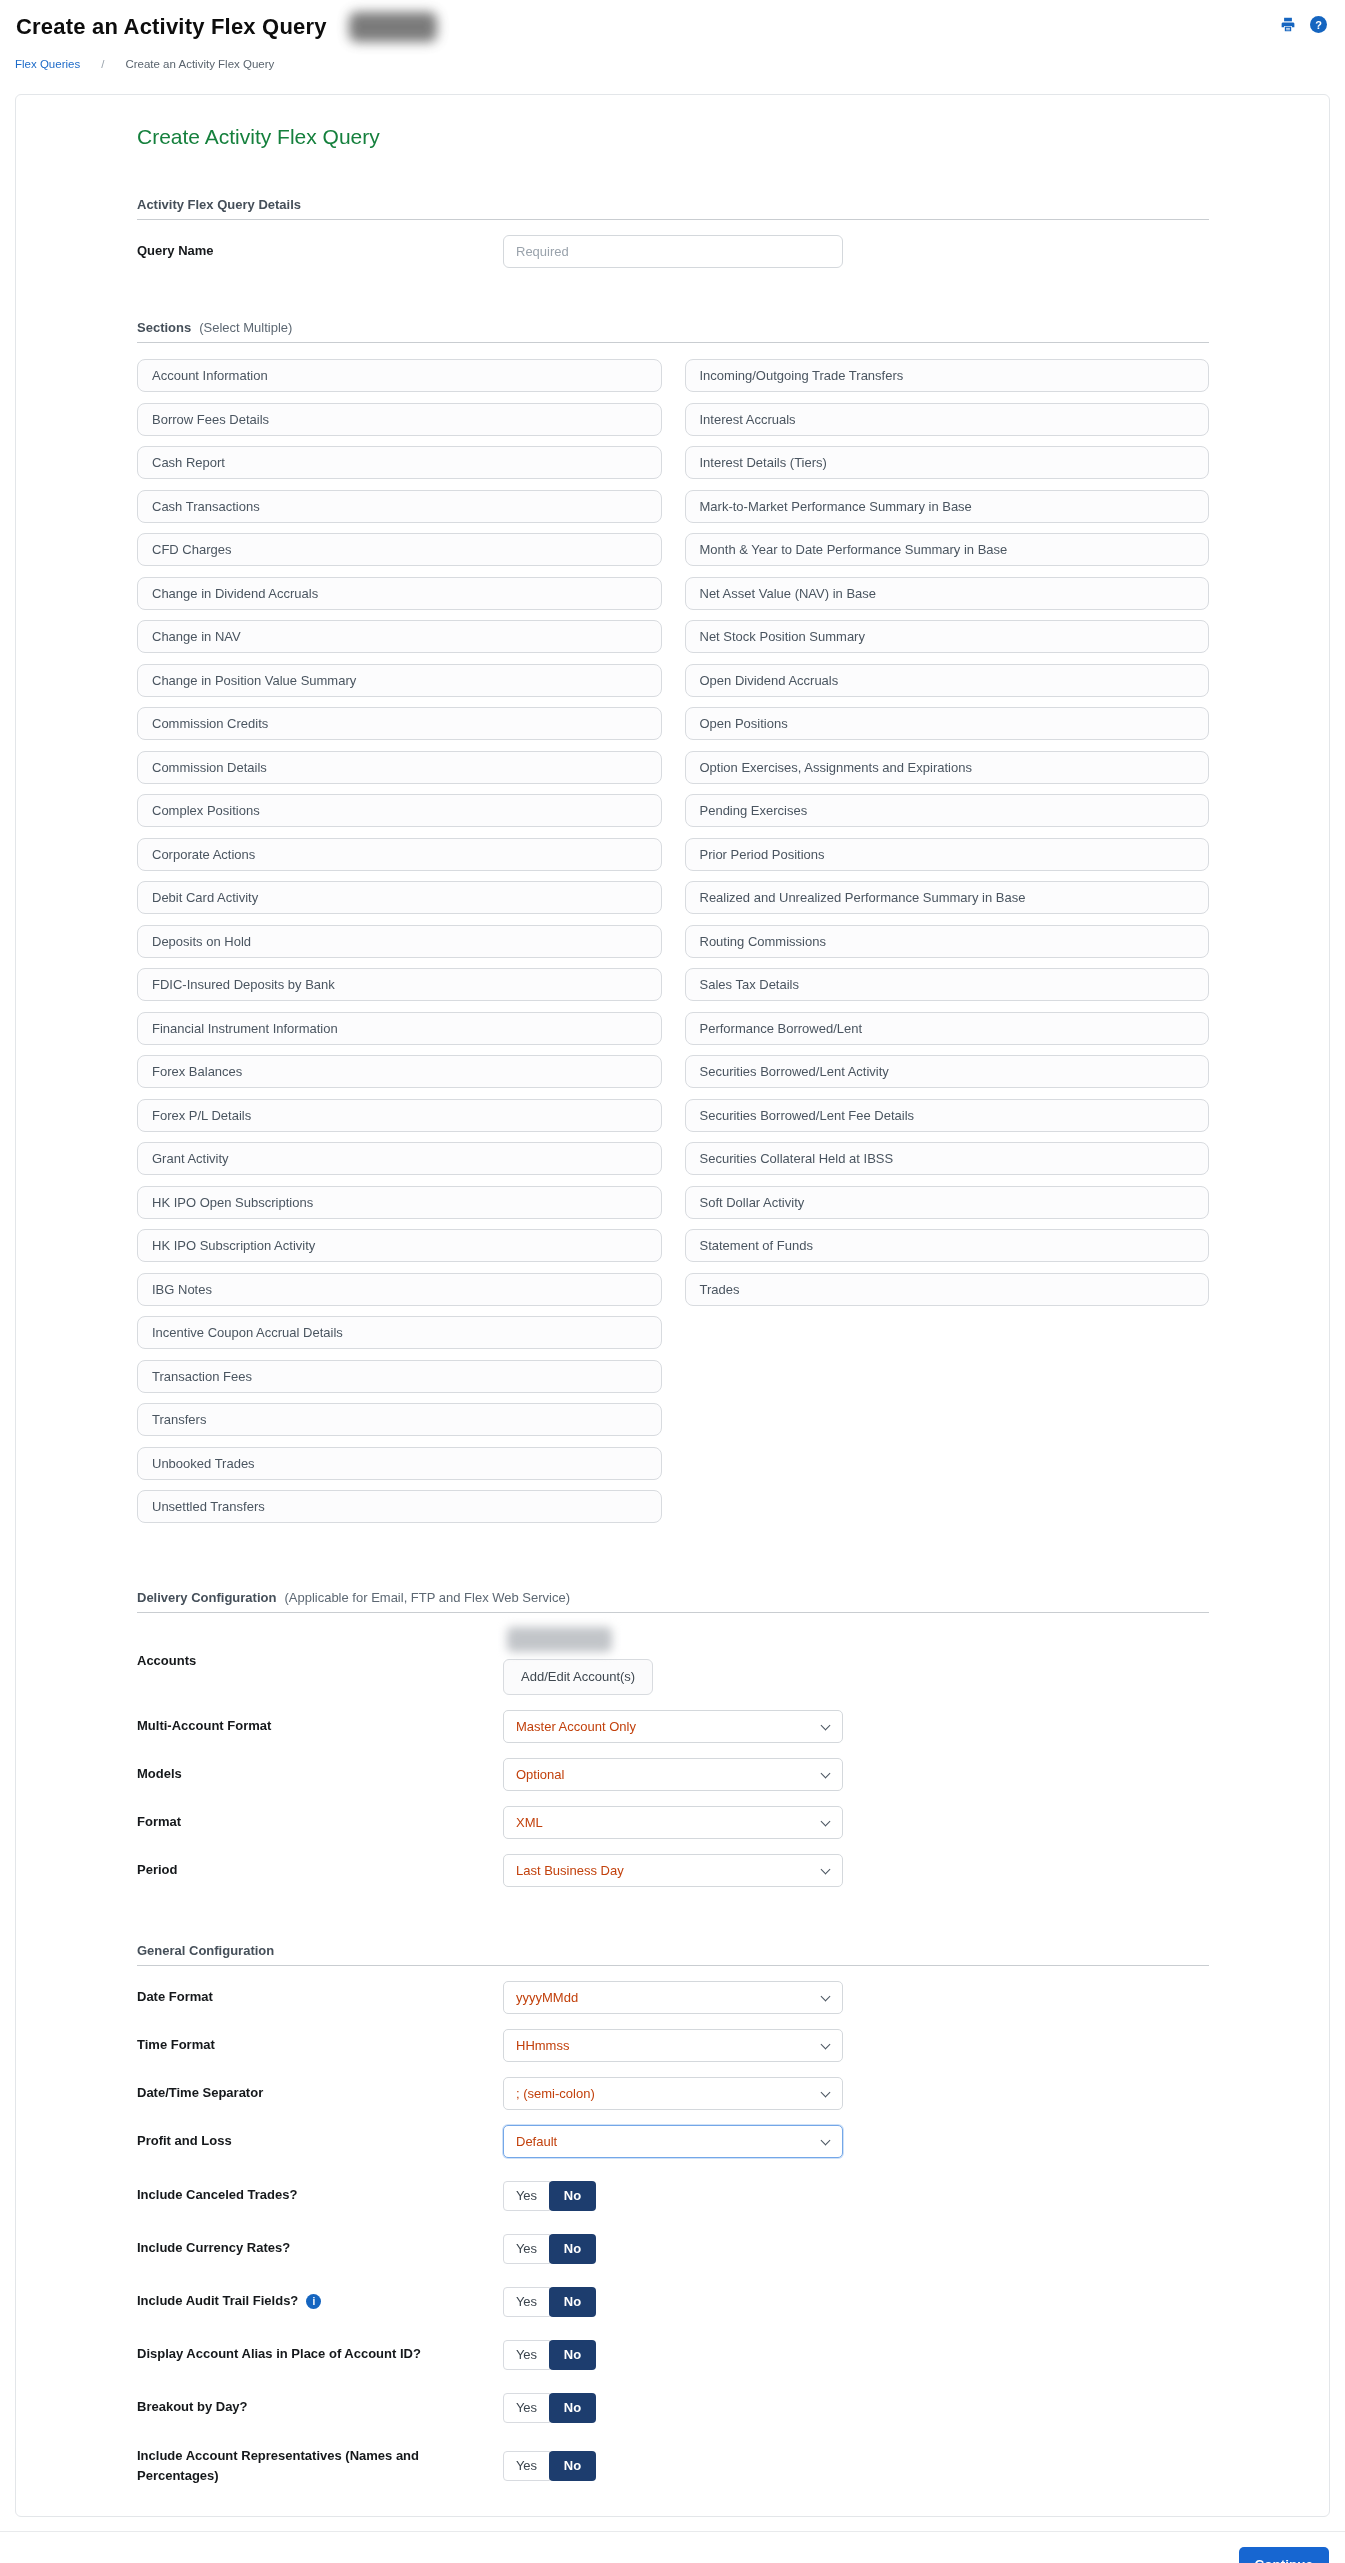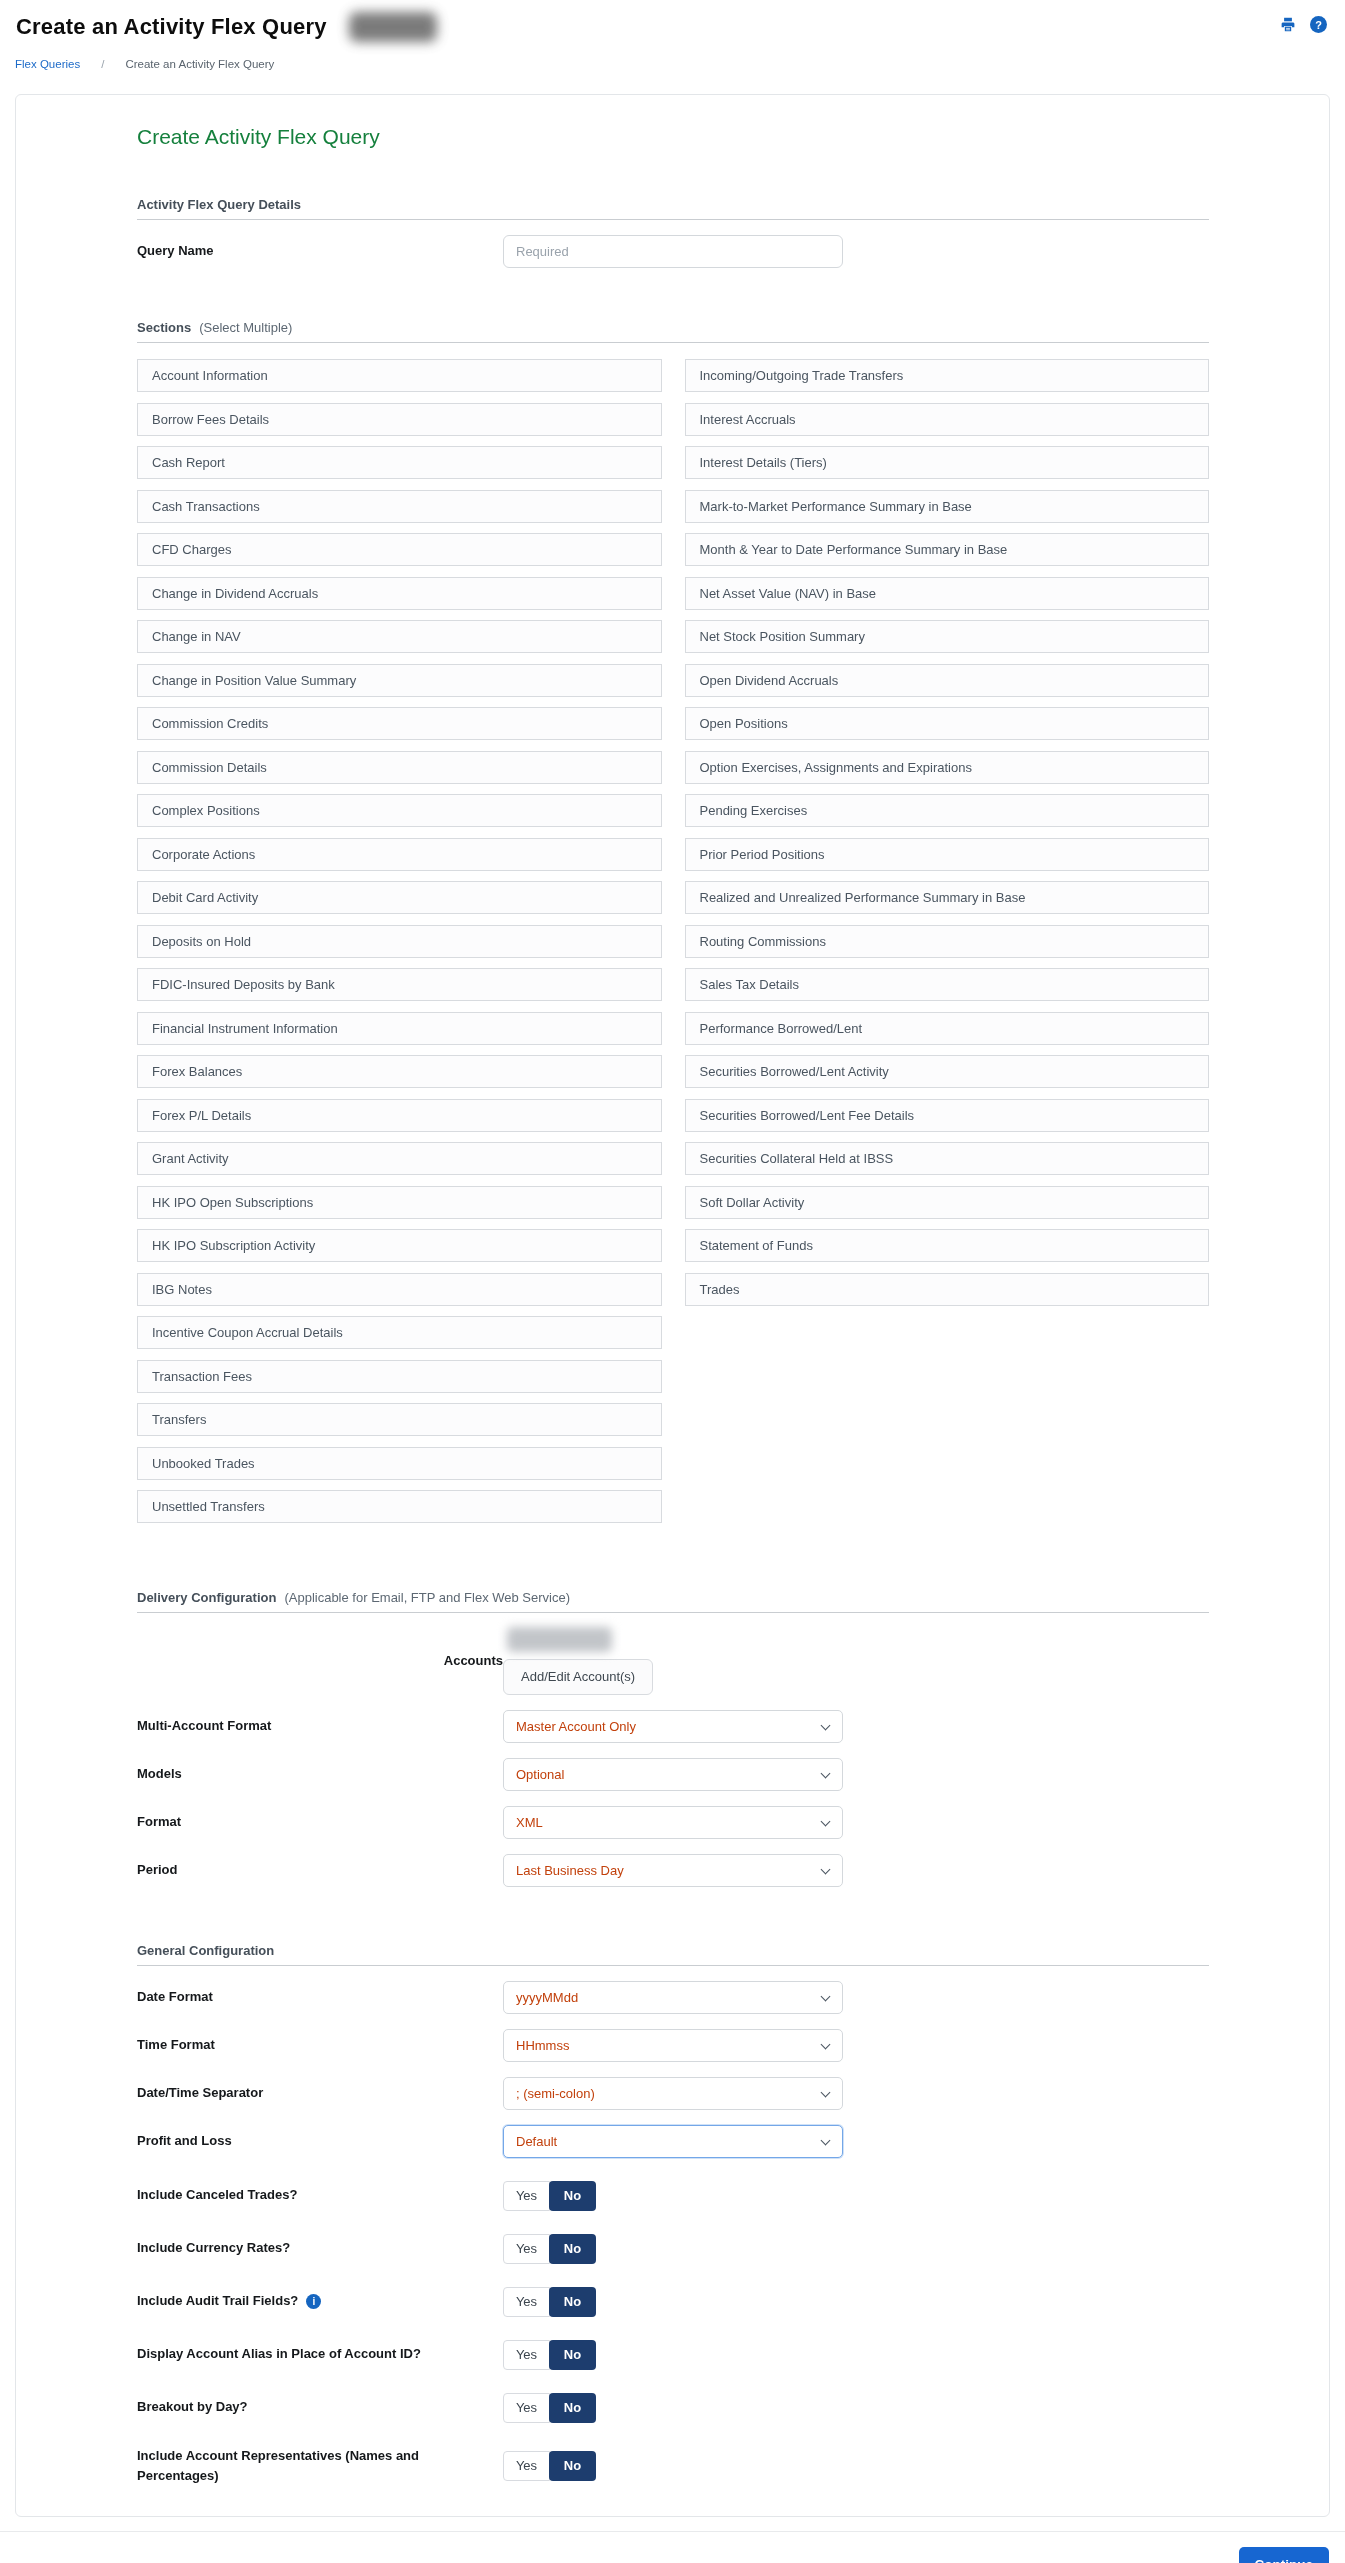--- a/index.html
+++ b/index.html
@@ -38,21 +38,21 @@
   .text-input { width:340px; height:33px; border:1px solid #d4d8dc; border-radius:6px; padding:0 12px; font-size:13px; color:#2b3238; font-family:"Liberation Sans", sans-serif; }
   .text-input::placeholder { color:#9aa3ac; }
 
   .select { position:relative; width:340px; height:33px; border:1px solid #d4d8dc; border-radius:5px; background:#fff; display:flex; align-items:center; padding:0 30px 0 12px; font-size:13px; color:#c2410c; cursor:pointer; }
   .select .chev { position:absolute; right:13px; top:11px; width:7px; height:7px; border-right:1.6px solid #4a5560; border-bottom:1.6px solid #4a5560; transform:rotate(45deg); }
   .select.focused { border-color:#74a7e8; box-shadow:0 0 0 1px #cfe1f7; }
 
   
   .sections-grid { display:flex; gap:23px; margin-top:16px; }
   .sections-col { flex:1; }
-  .section-btn { height:33px; border:1px solid #d8dbdf; background:#fcfcfd; border-radius:0; display:flex; align-items:center; padding:0 14px; font-size:13px; color:#4a5560; margin-bottom:10.5px; cursor:pointer; }
+  .section-btn { height:33px; border:1px solid #d8dbdf; background:#fcfcfd; border-radius:8px; display:flex; align-items:center; padding:0 14px; font-size:13px; color:#4a5560; margin-bottom:10.5px; cursor:pointer; }
 
   
   .accounts-value { display:flex; flex-direction:column; align-items:flex-start; }
   .redacted-chip { width:105px; height:25px; background:#c2c5c9; border-radius:5px; filter:blur(5px); margin:0 0 7px 4px; }
   .add-edit-btn { height:36px; padding:0 17px; border:1px solid #d8dbdf; background:#fbfbfc; border-radius:6px; font-size:13px; color:#3f4850; cursor:pointer; display:flex; align-items:center; }
 
   
   .toggle-row { display:flex; align-items:center; margin-top:23px; }
   .toggle { display:flex; align-items:center; }
   .toggle-yes { width:47px; height:30px; border:1px solid #d8dbe0; border-radius:4px 0 0 4px; background:#fff; color:#3c454e; display:flex; align-items:center; justify-content:center; font-size:13px; cursor:pointer; }
@@ -311,21 +311,21 @@
           <span>Trades</span>
         </div>
       </div>
   </div>
 
   <div class="section-head mt-xl">
     <span>Delivery Configuration</span>
     <span class="section-note">(Applicable for Email, FTP and Flex Web Service)</span>
   </div>
   <div class="form-row top-align" style="margin-top:14px;">
-    <span class="form-label" style="padding-top:24px;justify-content:flex-end;">
+    <span class="form-label" style="padding-top:24px;">
       <span class="label-text">Accounts</span>
     </span>
     <div class="accounts-value">
       <span class="redacted-chip"></span>
       <button class="add-edit-btn">Add/Edit Account(s)</button>
     </div>
   </div>
   <div>
 
       <div class="form-row">

